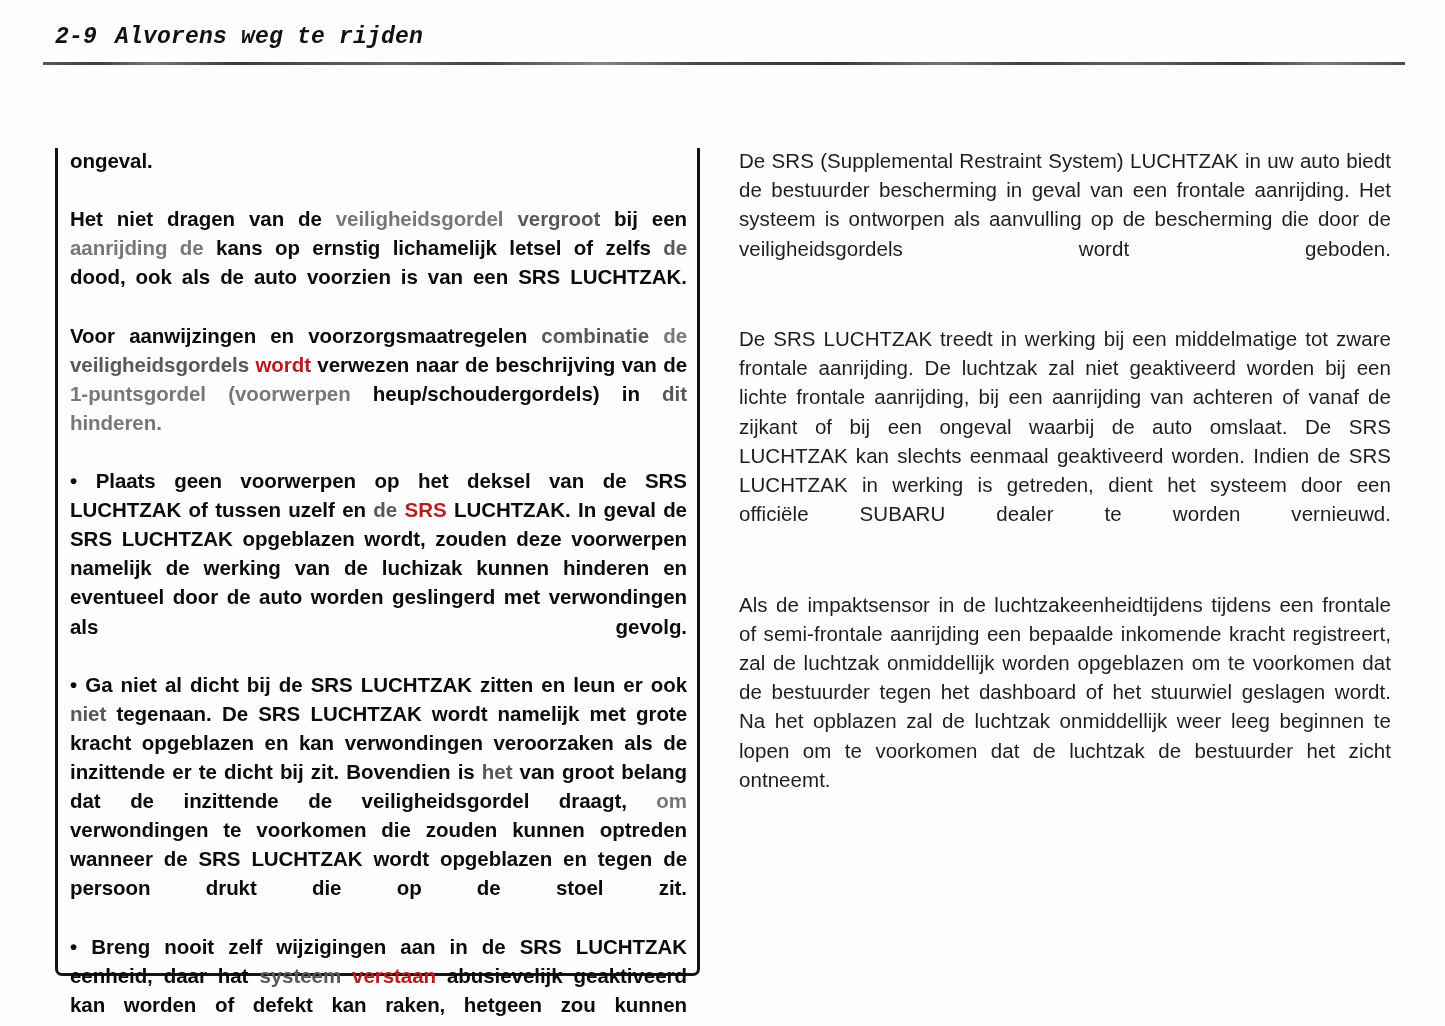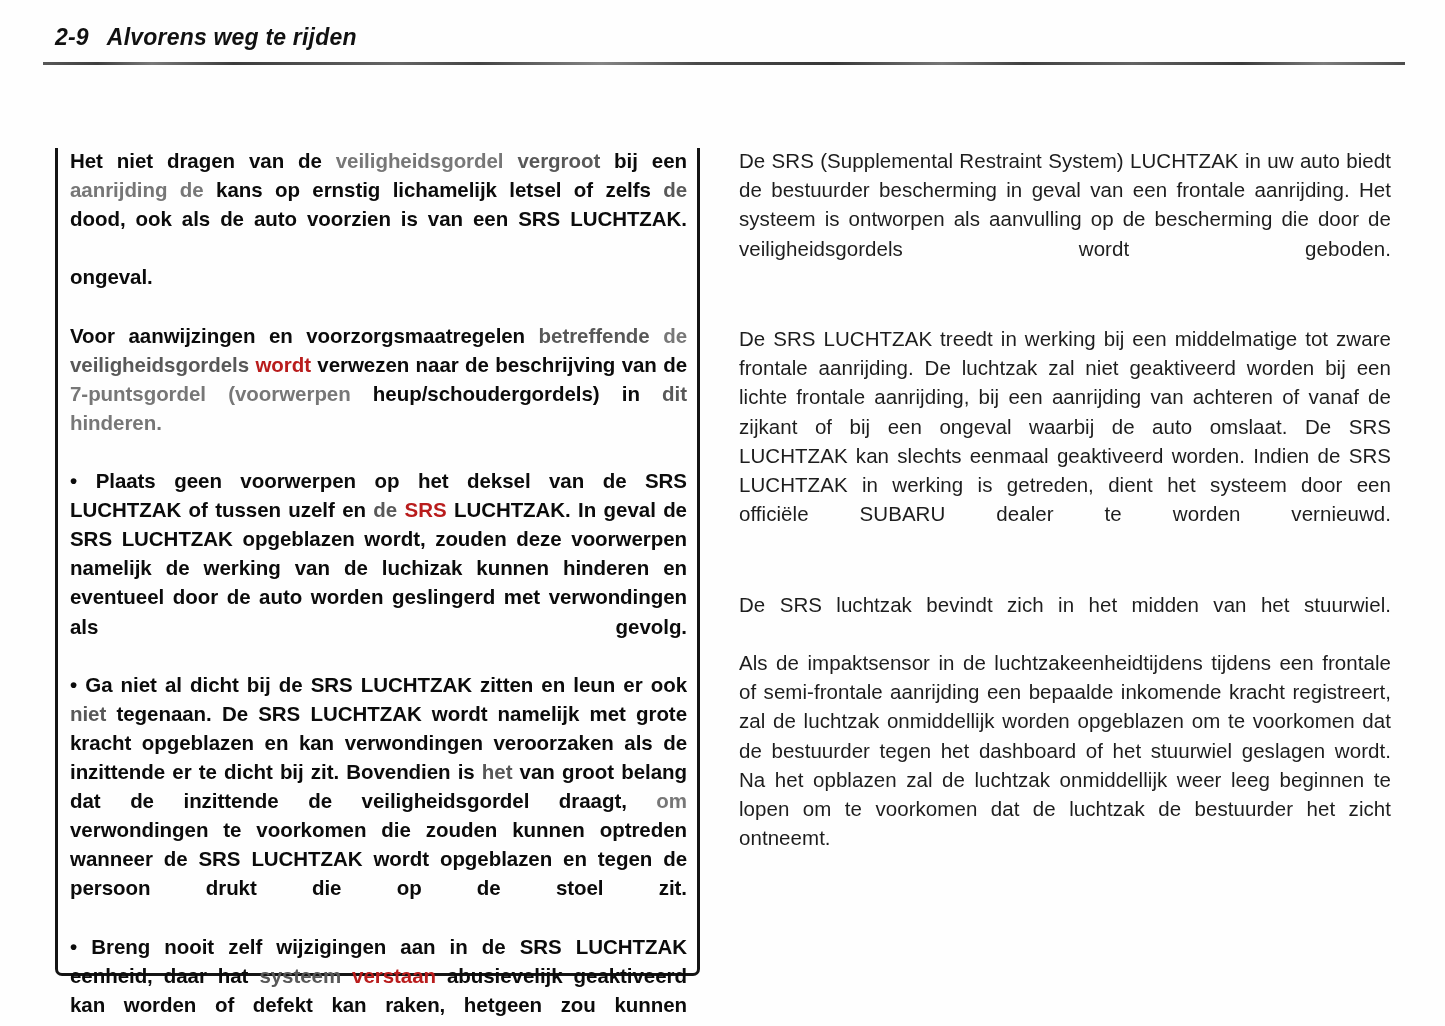--- a/index.html
+++ b/index.html
@@ -18,21 +18,21 @@
     overflow: hidden;
     color: #000;
     -webkit-font-smoothing: none;
   }
 
   
   .header {
     position: absolute;
     left: 55px;
     top: 24px;
-    font-family: Liberation Sans, sans-serif;
+    font-family: Liberation Mono, monospace;
     font-weight: bold;
     font-style: italic;
     font-size: 23px;
     letter-spacing: 0.2px;
     color: #111;
     white-space: nowrap;
   }
   .header .folio { margin-right: 18px; }
 
   .header-rule {
@@ -143,29 +143,29 @@
   <div class="header">
     <span class="folio">2-9</span><span>Alvorens weg te rijden</span>
   </div>
   <div class="header-rule"></div>
 
   <div class="warning-box"></div>
 
   <div class="col col-left">
 
     <p>
+      <span>ongeval.</span>
+    </p>
+
+    <p>
       <span>Het niet dragen van de <span class="f2">veiligheidsgordel</span> <span class="f1">vergroot</span> bij een <span class="f2">aanrijding</span> <span class="f2">de</span> kans op ernstig lichamelijk letsel of zelfs <span class="f1">de</span> dood, ook als de auto voorzien is van een SRS LUCHTZAK.</span>
     </p>
 
     <p>
-      <span>ongeval.</span>
-    </p>
-
-    <p>
-      <span>Voor aanwijzingen en voorzorgsmaatregelen <span class="f1">betreffende</span> <span class="f2">de</span> <span class="f1">veiligheidsgordels</span> <span class="f4">wordt</span> verwezen naar de beschrijving van de <span class="f2">7-puntsgordel</span> <span class="f2">(voorwerpen</span> heup/schoudergordels) in <span class="f1">dit</span> <span class="f2">hinderen.</span></span>
+      <span>Voor aanwijzingen en voorzorgsmaatregelen <span class="f1">combinatie</span> <span class="f2">de</span> <span class="f1">veiligheidsgordels</span> <span class="f4">wordt</span> verwezen naar de beschrijving van de <span class="f2">1-puntsgordel</span> <span class="f2">(voorwerpen</span> heup/schoudergordels) in <span class="f1">dit</span> <span class="f2">hinderen.</span></span>
     </p>
 
     <p>
       <span class="bullet">•</span>
       <span>Plaats geen voorwerpen op het deksel van de SRS LUCHTZAK of tussen uzelf en <span class="f1">de</span> <span class="f4">SRS</span> LUCHTZAK. In geval de SRS LUCHTZAK opgeblazen wordt, zouden deze voorwerpen namelijk de werking van de luchizak kunnen hinderen en eventueel door de auto worden geslingerd met verwondingen als gevolg.</span>
     </p>
 
     <p>
       <span class="bullet">•</span>
       <span>Ga niet al dicht bij de SRS LUCHTZAK zitten en leun er ook <span class="f1">niet</span> tegenaan. De SRS LUCHTZAK wordt namelijk met grote kracht opgeblazen en kan verwondingen veroorzaken als de inzittende er te dicht bij zit. Bovendien is <span class="f1">het</span> van groot belang dat de inzittende de veiligheidsgordel draagt, <span class="f2">om</span> verwondingen te voorkomen die zouden kunnen optreden wanneer de SRS LUCHTZAK wordt opgeblazen en tegen de persoon drukt die op de stoel zit.</span>
@@ -181,23 +181,20 @@
   <div class="col col-right">
 
     <p>
       <span>De SRS (Supplemental Restraint System) LUCHTZAK in uw auto biedt de bestuurder bescherming in geval van een frontale aanrijding. Het systeem is ontworpen als aanvulling op de bescherming die door de veiligheidsgordels wordt geboden.</span>
     </p>
 
     <p>
       <span>De SRS LUCHTZAK treedt in werking bij een middelmatige tot zware frontale aanrijding. De luchtzak zal niet geaktiveerd worden bij een lichte frontale aanrijding, bij een aanrijding van achteren of vanaf de zijkant of bij een ongeval waarbij de auto omslaat. De SRS LUCHTZAK kan slechts eenmaal geaktiveerd worden. Indien de SRS LUCHTZAK in werking is getreden, dient het systeem door een officiële SUBARU dealer te worden vernieuwd.</span>
     </p>
 
-    <p style="margin-bottom:0">
-      <span>De SRS luchtzak bevindt zich in het midden van het stuurwiel.</span>
-    </p>
 
     <p>
       <span>Als de impaktsensor in de luchtzakeenheidtijdens tijdens een frontale of semi-frontale aanrijding een bepaalde inkomende kracht registreert, zal de luchtzak onmiddellijk worden opgeblazen om te voorkomen dat de bestuurder tegen het dashboard of het stuurwiel geslagen wordt. Na het opblazen zal de luchtzak onmiddellijk weer leeg beginnen te lopen om te voorkomen dat de luchtzak de bestuurder het zicht ontneemt.</span>
     </p>
 
   </div>
 
 </div>
 
 </body></html>

